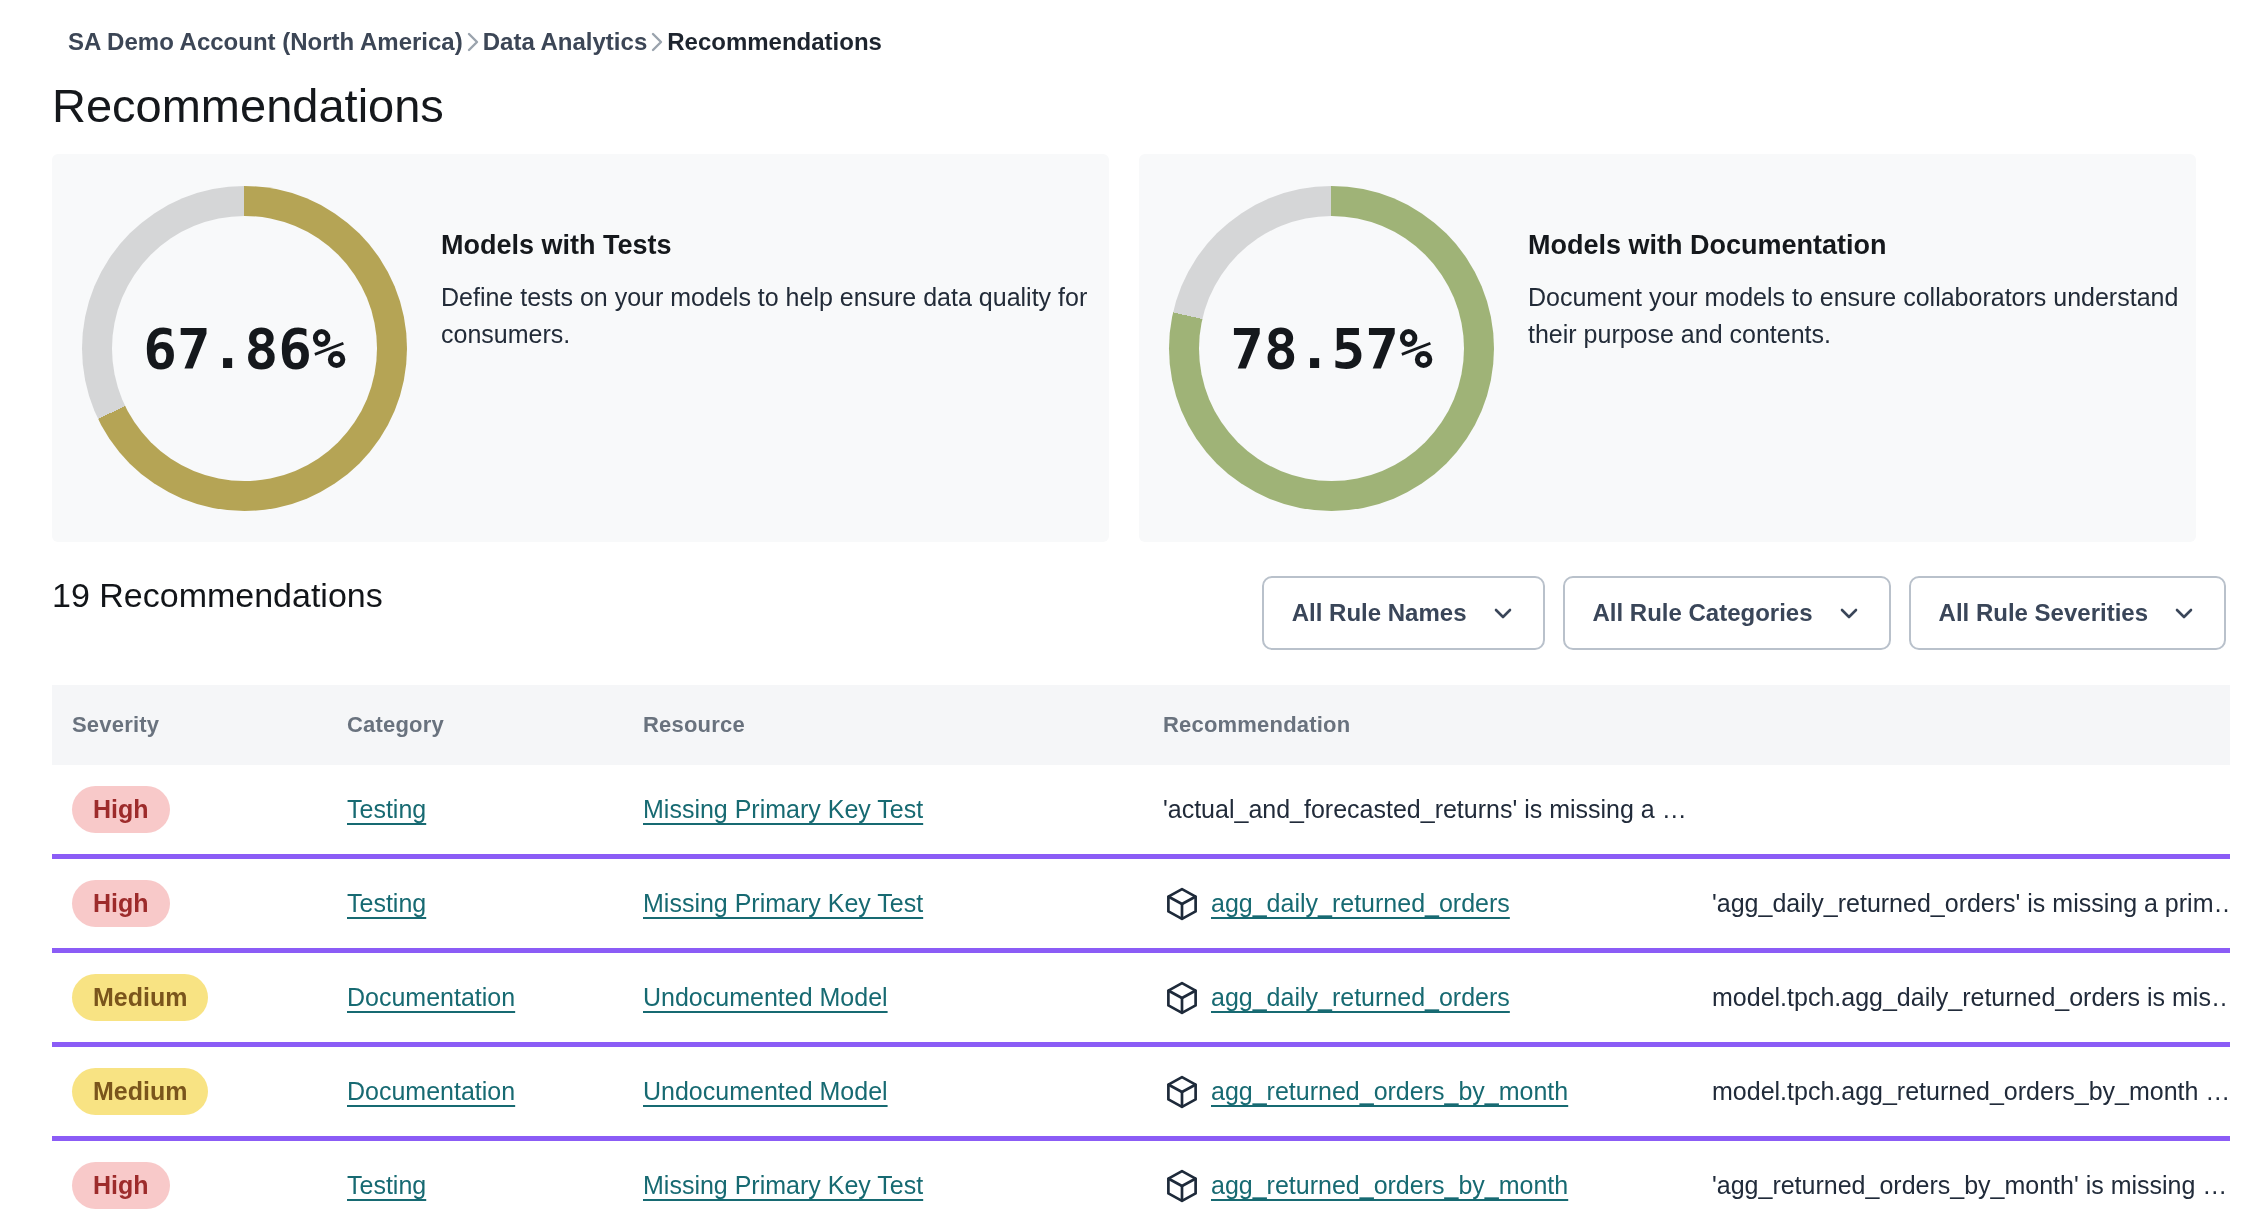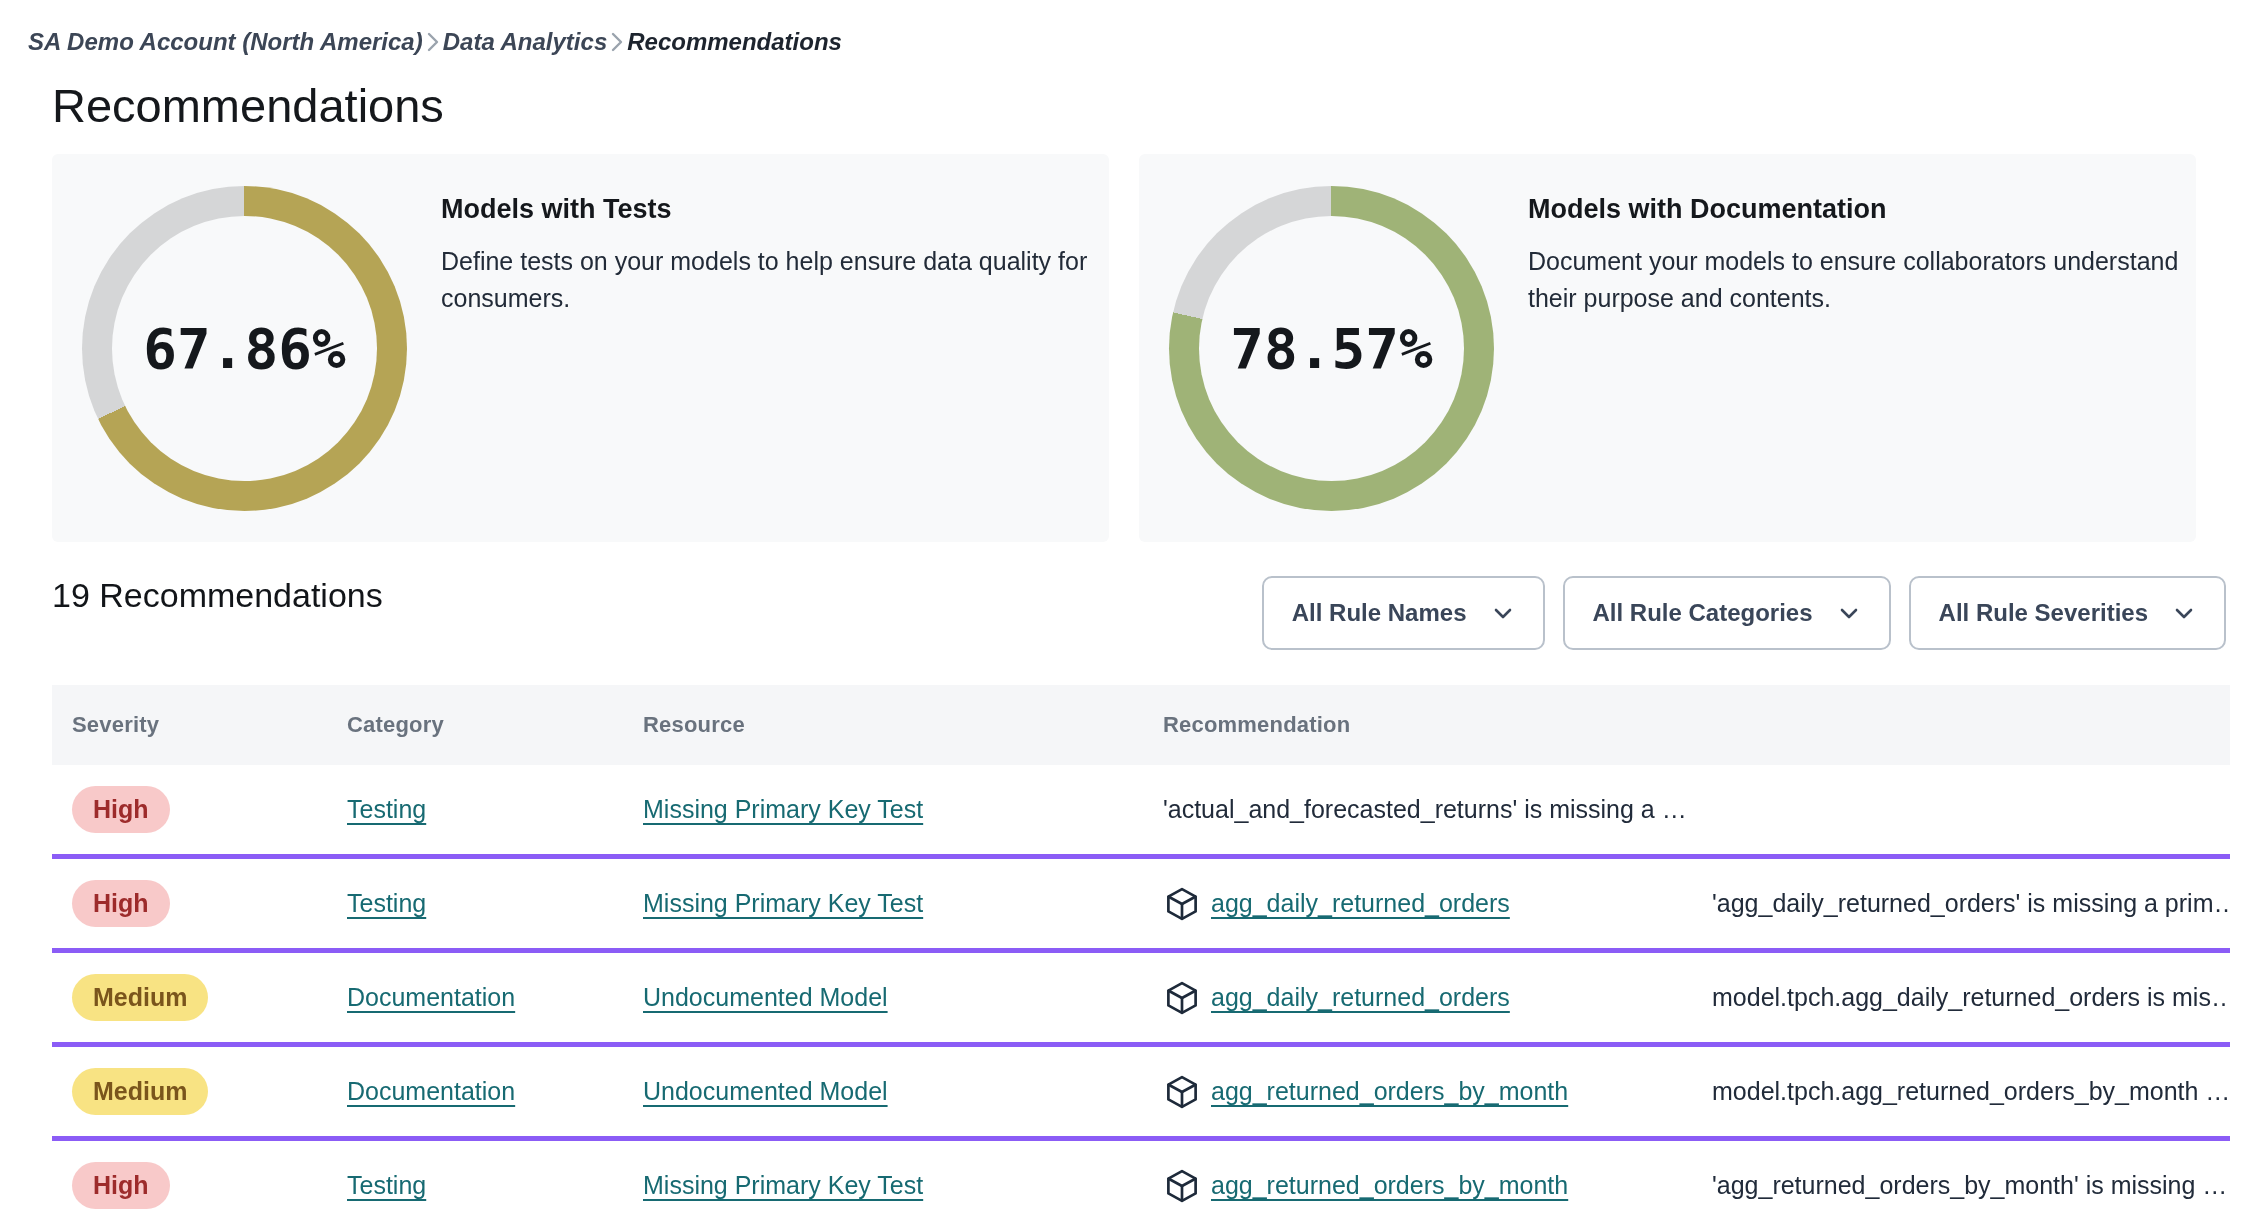--- a/index.html
+++ b/index.html
@@ -1,36 +1,36 @@
 <!DOCTYPE html>
 <html style="--link: #176a72;"><head>
 <meta charset="utf-8">
 <style>
   * { margin:0; padding:0; box-sizing:border-box; }
   html,body { width:2248px; height:1220px; background:#ffffff; overflow:hidden;
               font-family:"Liberation Sans", sans-serif; color:#1c2430; }
   .page { width:2248px; height:1220px; }
 
   
-  .breadcrumb { display:flex; align-items:center; padding:28px 0 0 28px;font-style:italic; }
+  .breadcrumb { display:flex; align-items:center; padding:28px 0 0 68px; }
   .breadcrumb a { font-size:24px; font-weight:700; color:#3c4656; text-decoration:none; cursor:pointer; }
   .breadcrumb .current { font-size:24px; font-weight:700; color:#1d242e; }
   .crumb-sep { display:flex; align-items:center; }
 
   
   h1.page-title { margin:22px 0 0 52px; font-size:47px; line-height:56px; font-weight:500; color:#15181c; }
 
   
   .cards { display:flex; gap:30px; margin:20px 52px 0 52px; }
   .card { flex:1 1 0; height:388px; background:#f8f9fa; border-radius:6px; display:flex; padding:32px 0 0 30px; }
   .donut { width:325px; height:325px; border-radius:50%; position:relative; flex:0 0 auto; }
   .donut::before { content:""; position:absolute; inset:30px; border-radius:50%; background:#f8f9fa; }
   .donut .pct { position:absolute; inset:0; display:flex; align-items:center; justify-content:center;
                 font-family:"DejaVu Sans Mono", monospace; font-size:56px; font-weight:700; color:#15181c; }
-  .card-text { margin-left:34px; padding-top:8px; }
+  .card-text { margin-left:34px; padding-top:8px;margin-top:36px; }
   .card-text h2 { font-size:27px; font-weight:700; color:#15181c; }
   .card-text p { margin-top:18px; font-size:25px; line-height:37px; color:#222b38; max-width:660px; }
 
   
   .list-header { display:flex; align-items:flex-start; justify-content:space-between; margin:34px 22px 0 52px; }
   .list-header h2 { font-size:34px; font-weight:500; color:#121519; }
   .filters { display:flex; gap:18px; }
   .filter-btn { display:flex; align-items:center; gap:24px; height:74px; padding:15px 28px;
                 background:#ffffff; border:2px solid #b9c1cb; border-radius:10px; cursor:pointer; }
   .filter-btn span { font-size:24px; font-weight:700; color:#3a4659; }

